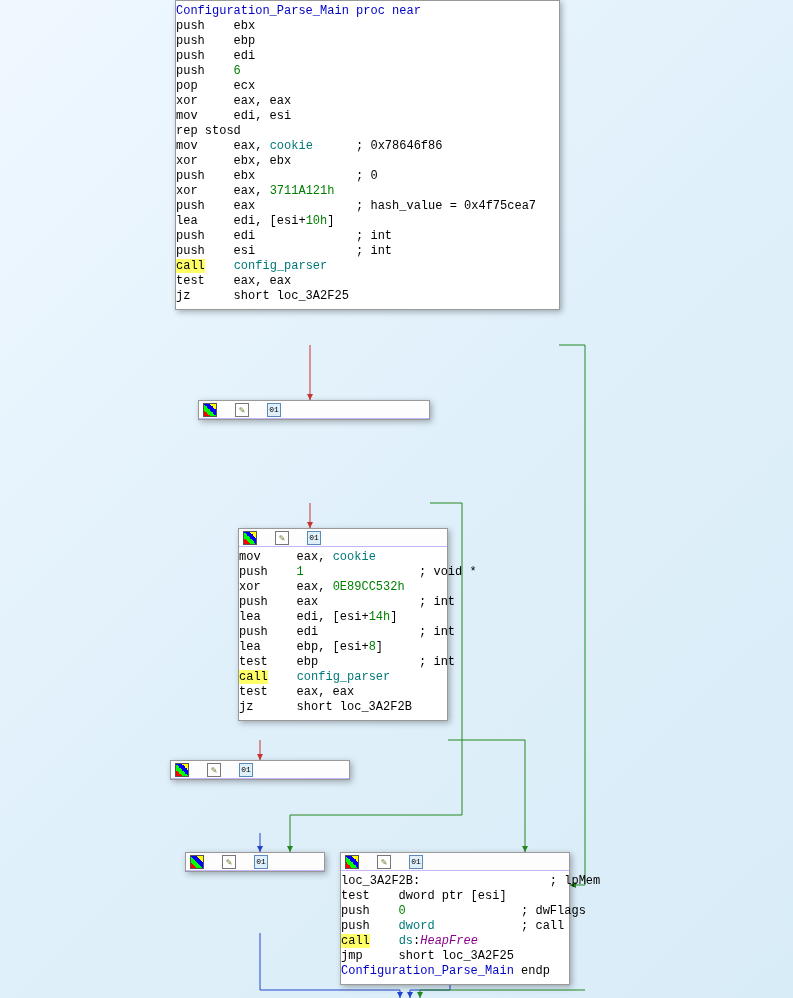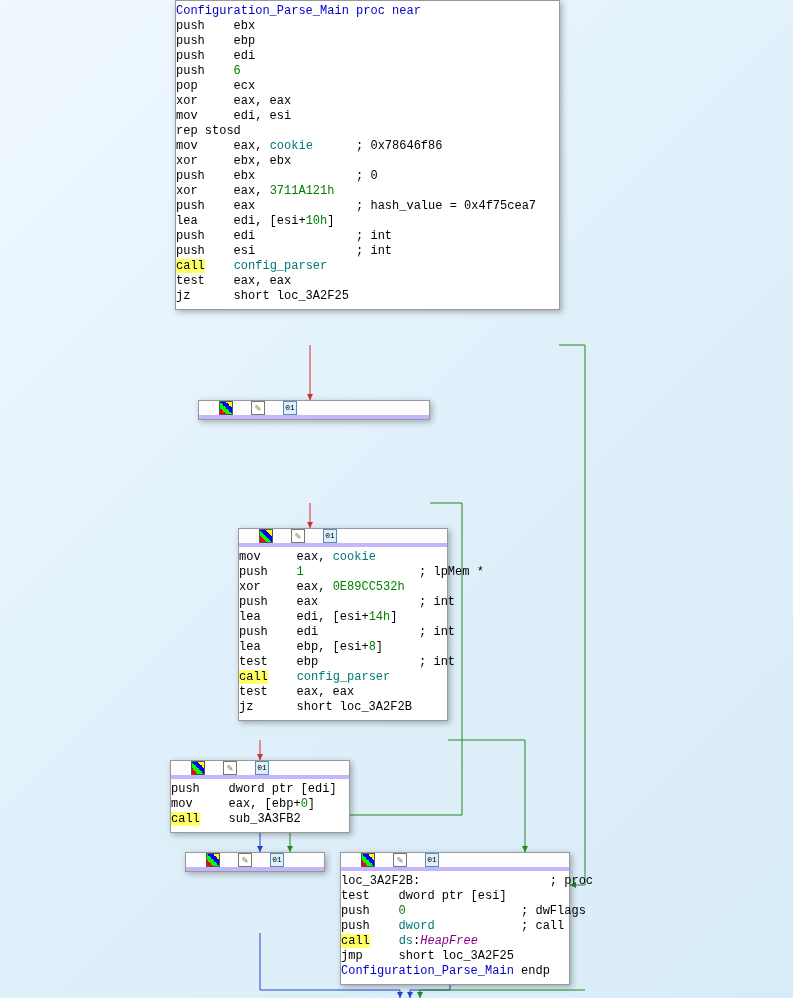--- a/index.html
+++ b/index.html
@@ -13,22 +13,22 @@
     overflow: hidden;
   }
   .node {
     position: absolute;
     background: #ffffff;
     border: 1px solid #999;
     box-shadow: 2px 2px 6px rgba(0,0,0,0.3);
   }
   .node-header {
     background: #fdfdfd;
-    border-bottom: 4px solid #c4b5fd;
-    padding: 2px 20px;
+    border-bottom: 1px solid #c4b5fd;
+    padding: 2px 4px;
     height: 18px;
     display: flex;
     align-items: center;
     gap: 18px;
   }
   .icon-box {
     width: 14px;
     height: 14px;
     display: inline-block;
     vertical-align: middle;
@@ -141,57 +141,54 @@
   </div>
 </div>
 
 <div class="node" style="left:238px; top:528px; width:210px;">
   <div class="node-header">
     <span class="icon-box icon-palette"></span>
     <span class="icon-box icon-edit"></span>
     <span class="icon-box icon-hex">01</span>
   </div>
   <div class="code"><span>mov     eax, </span><span class="teal">cookie</span>
-<span>push    </span><span class="green">1</span><span>                ; lpMem *</span>
+<span>push    </span><span class="green">1</span><span>                ; void *</span>
 <span>xor     eax, </span><span class="green">0E89CC532h</span>
 <span>push    eax              ; int</span>
 <span>lea     edi, [esi+</span><span class="green">14h</span><span>]</span>
 <span>push    edi              ; int</span>
 <span>lea     ebp, [esi+</span><span class="green">8</span><span>]</span>
 <span>test    ebp              ; int</span>
 <span class="hl-call">call</span><span>    </span><span class="teal">config_parser</span>
 <span>test    eax, eax</span>
 <span>jz      short loc_3A2F2B</span></div>
 </div>
 
 <div class="node" style="left:170px; top:760px; width:180px;">
   <div class="node-header">
     <span class="icon-box icon-palette"></span>
     <span class="icon-box icon-edit"></span>
     <span class="icon-box icon-hex">01</span>
   </div>
-  <div class="code"><span>push    dword ptr [edi]</span>
-<span>mov     eax, [ebp+</span><span class="green">0</span><span>]</span>
-<span class="hl-call">call</span><span>    sub_3A3FB2</span></div>
 </div>
 
 <div class="node" style="left:185px; top:852px; width:140px;">
   <div class="node-header">
     <span class="icon-box icon-palette"></span>
     <span class="icon-box icon-edit"></span>
     <span class="icon-box icon-hex">01</span>
   </div>
 </div>
 
 <div class="node" style="left:340px; top:852px; width:230px;">
   <div class="node-header">
     <span class="icon-box icon-palette"></span>
     <span class="icon-box icon-edit"></span>
     <span class="icon-box icon-hex">01</span>
   </div>
-  <div class="code"><span>loc_3A2F2B:                  ; proc</span>
+  <div class="code"><span>loc_3A2F2B:                  ; lpMem</span>
 <span>test    dword ptr [esi]</span>
 <span>push    </span><span class="green">0</span><span>                ; dwFlags</span>
 <span>push    </span><span class="teal">dword</span><span>            ; call</span>
 <span class="hl-call">call</span><span>    </span><span class="teal">ds</span><span>:</span><span class="purple">HeapFree</span>
 <span>jmp     short loc_3A2F25</span>
 <span class="blue">Configuration_Parse_Main</span><span> endp</span></div>
 </div>
 
 </body></html>

